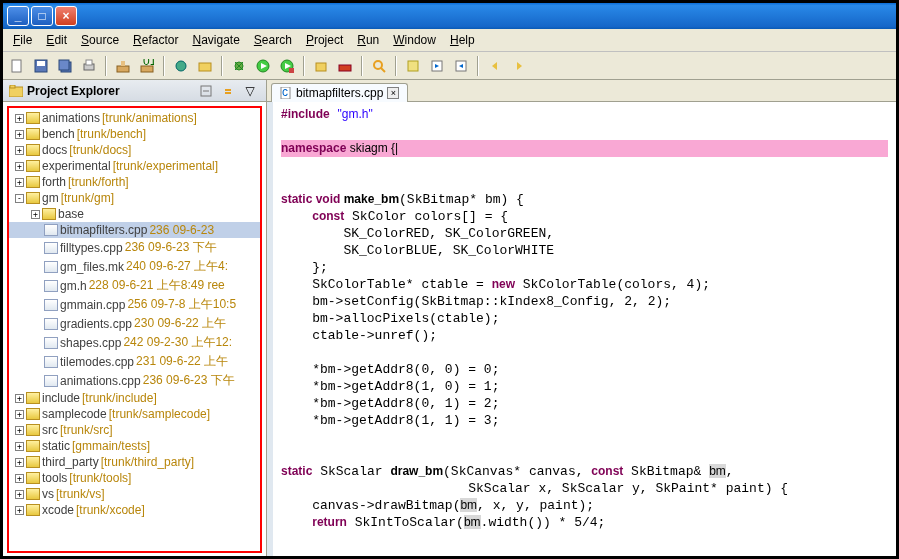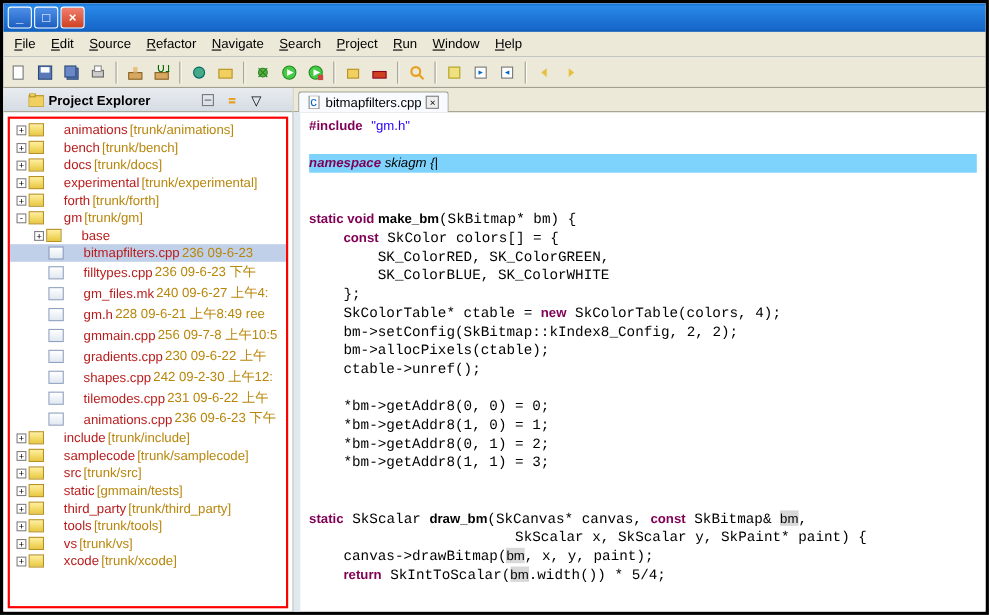--- a/index.html
+++ b/index.html
@@ -10,43 +10,43 @@
 .winbtn { width:22px; height:20px; border:1px solid #fff; border-radius:3px; background:linear-gradient(to bottom,#4d8fe8,#1d5fc0); color:#fff; display:flex; align-items:center; justify-content:center; font-weight:bold; }
 .winbtn.close { background:linear-gradient(to bottom,#f08070,#d04020); }
 .menubar { background:#ece9d8; border-bottom:1px solid #c0c0c0; padding:2px 4px; display:flex; gap:2px; }
 .menuitem { padding:2px 6px; cursor:default; }
 .menuitem u { text-decoration:underline; }
 .toolbar { background:#ece9d8; border-bottom:1px solid #a0a090; padding:3px 4px; display:flex; align-items:center; gap:4px; height:28px; }
 .toolbtn { width:20px; height:20px; border:1px solid transparent; background:transparent; display:flex; align-items:center; justify-content:center; }
 .sep { width:2px; height:20px; border-left:1px solid #a0a090; border-right:1px solid #fff; margin:0 2px; }
 .workspace { display:flex; height:calc(559px - 6px - 26px - 22px - 28px); }
 .explorer { width:264px; background:#fff; border-right:1px solid #a0a090; display:flex; flex-direction:column; }
-.view-header { background:linear-gradient(to bottom,#e8ecf0,#d6dce4); border-bottom:1px solid #a0a090; padding:3px 23px; display:flex; align-items:center; justify-content:space-between; height:22px; }
+.view-header { background:linear-gradient(to bottom,#e8ecf0,#d6dce4); border-bottom:1px solid #a0a090; padding:3px 6px; display:flex; align-items:center; justify-content:space-between; height:22px; }
 .view-header .lbl { display:flex; align-items:center; gap:4px; font-weight:bold; }
 .view-header .tools { display:flex; gap:2px; }
 .tree-wrap { flex:1; overflow:auto; border:2px solid #f00; margin:4px; padding:2px 0; }
 .tree { list-style:none; }
 .tree li { white-space:nowrap; padding:1px 0 1px 4px; display:flex; align-items:center; gap:2px; }
 .tree .twist { width:9px; height:9px; border:1px solid #808080; background:#fff; display:inline-flex; align-items:center; justify-content:center; font-size:8px; line-height:7px; font-family:monospace; color:#000; cursor:pointer; }
 .tree .indent { display:inline-block; }
 .tree .picon { width:14px; height:12px; display:inline-block; }
 .tree .fld { background:linear-gradient(to bottom,#fff0a0,#e8c840); border:1px solid #b89020; }
 .tree .file { background:linear-gradient(to bottom,#fff,#e0e8f0); border:1px solid #90a0c0; }
-.tree .nm { color:#b91c1c;margin-left:16px; }
+.tree .nm { color:#404040; }
 .tree .meta { color:#b8860b; }
 .tree .sel { background:#c0d0e8; }
 .editor { flex:1; display:flex; flex-direction:column; background:#fff; }
 .ed-tabs { background:#ece9d8; border-bottom:1px solid #a0a090; display:flex; align-items:flex-end; height:22px; padding-left:4px; }
 .ed-tab { background:#f7fbff; border:1px solid #a0a090; border-bottom:none; border-radius:3px 3px 0 0; padding:2px 8px; display:flex; align-items:center; gap:4px; position:relative; top:1px; }
 .ed-tab .x { width:12px; height:12px; border:1px solid #808080; background:#eee; font-size:9px; display:flex; align-items:center; justify-content:center; }
 .code { flex:1; overflow:auto; padding:4px 8px; font-family:"Courier New",monospace; font-size:13px; line-height:17px; white-space:pre; color:#000; border-left:6px solid #e0e8f0; }
 .kw { color:#7f0055; font-weight:bold; }
 .str { color:#2a00ff; }
 .fn { font-weight:bold; }
-.cline { background:#7dd3fc; display:block; width:100%;font-style:italic; }
+.cline { background:#f9a8d4; display:block; width:100%; }
 .icon { display:inline-block; }
 svg { display:block; }
 </style>
 </head>
 <body>
 
 <div class="titlebar">
   <div class="winbtns">
     <div class="winbtn">_</div>
     <div class="winbtn">□</div>

